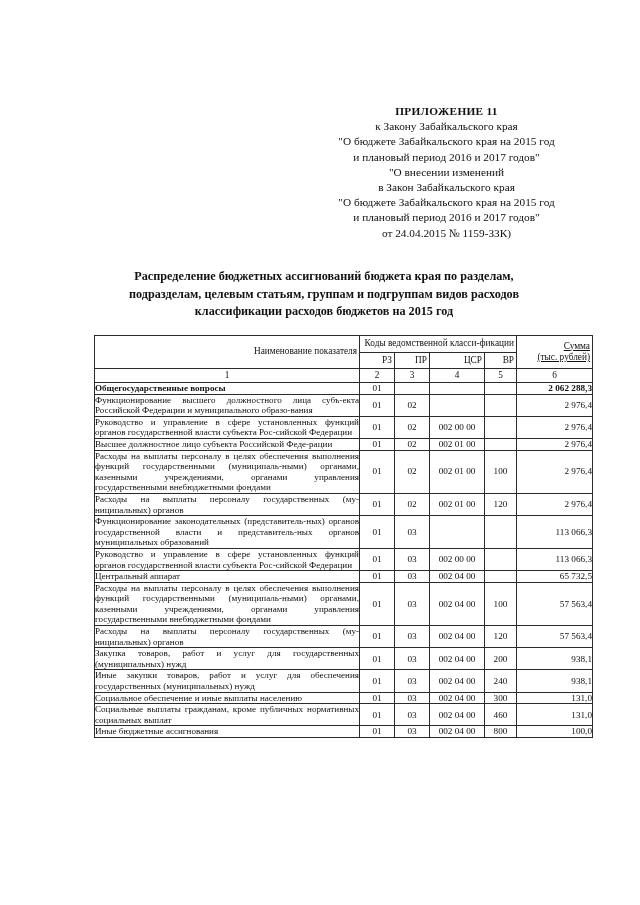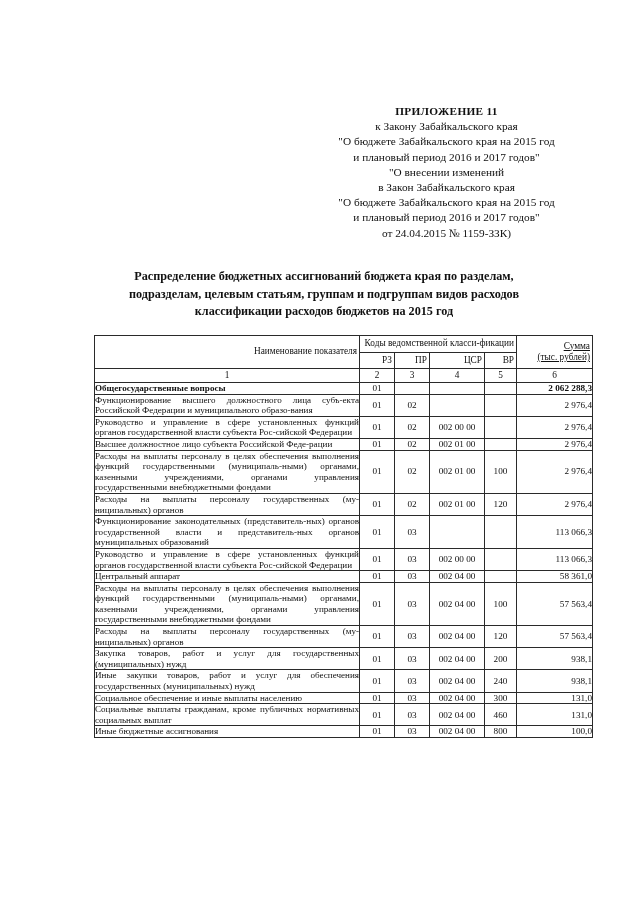--- a/index.html
+++ b/index.html
@@ -247,21 +247,21 @@
             <td class="c-code">002 00 00</td>
             <td class="c-code"></td>
             <td class="c-sum">113 066,3</td>
           </tr>
           <tr>
             <td class="c-name">Центральный аппарат</td>
             <td class="c-code">01</td>
             <td class="c-code">03</td>
             <td class="c-code">002 04 00</td>
             <td class="c-code"></td>
-            <td class="c-sum">58 361,0</td>
+            <td class="c-sum">65 732,5</td>
           </tr>
           <tr>
             <td class="c-name">Расходы на выплаты персоналу в целях обеспечения выполнения функций государственными (муниципаль-ными) органами, казенными учреждениями, органами управления государственными внебюджетными фондами</td>
             <td class="c-code">01</td>
             <td class="c-code">03</td>
             <td class="c-code">002 04 00</td>
             <td class="c-code">100</td>
             <td class="c-sum">57 563,4</td>
           </tr>
           <tr>

